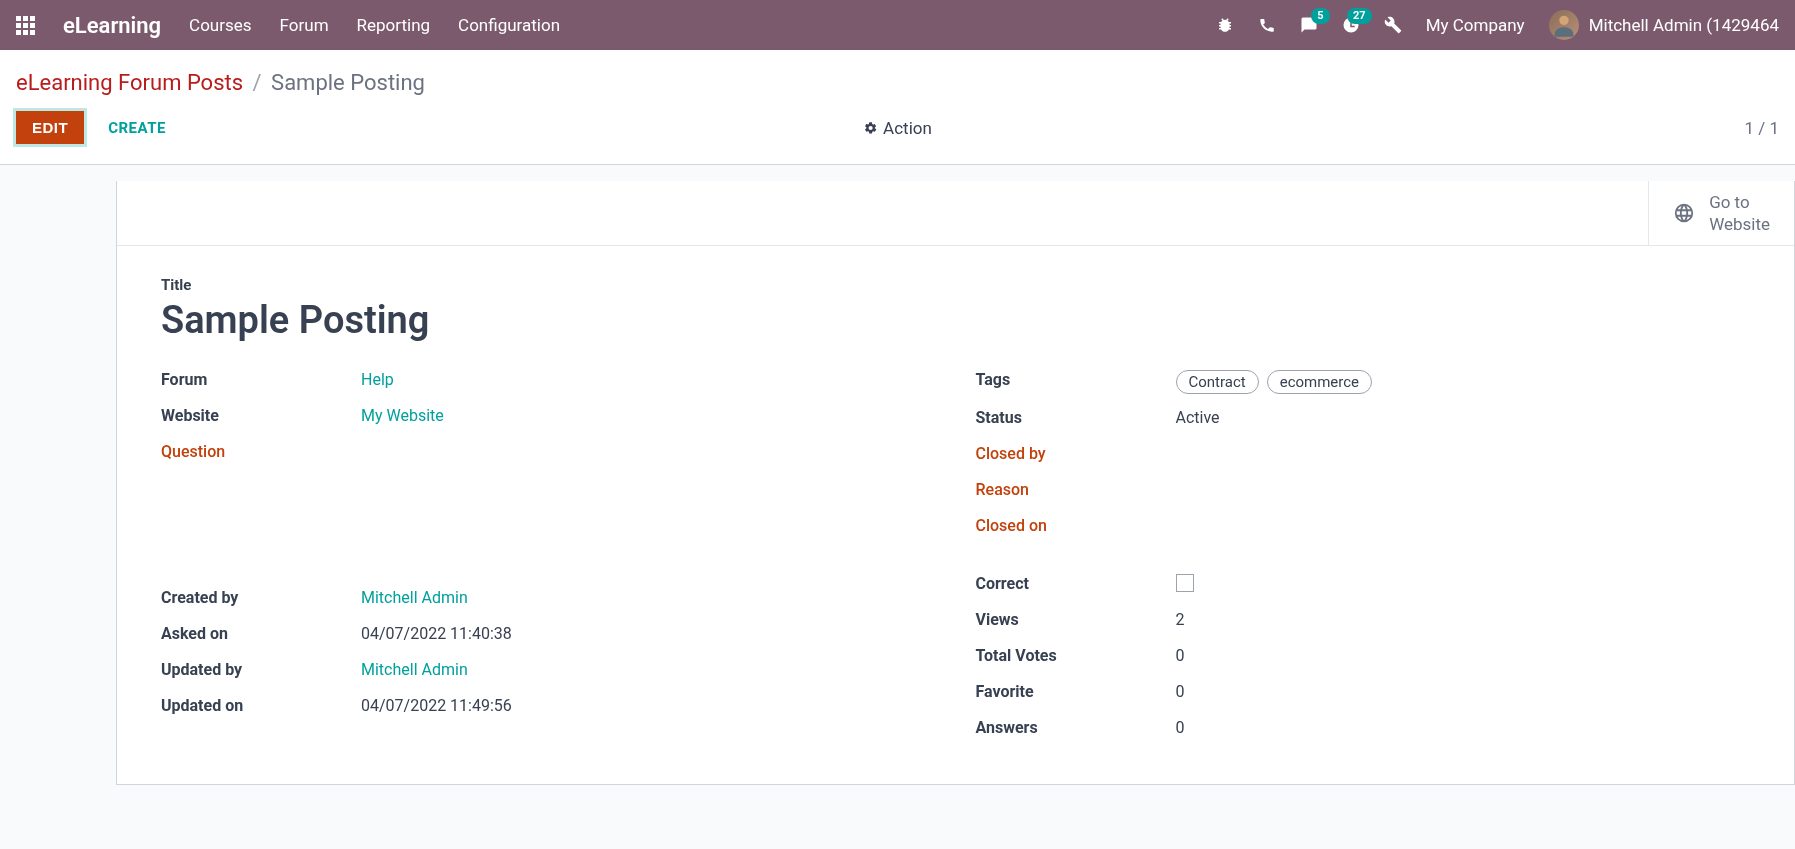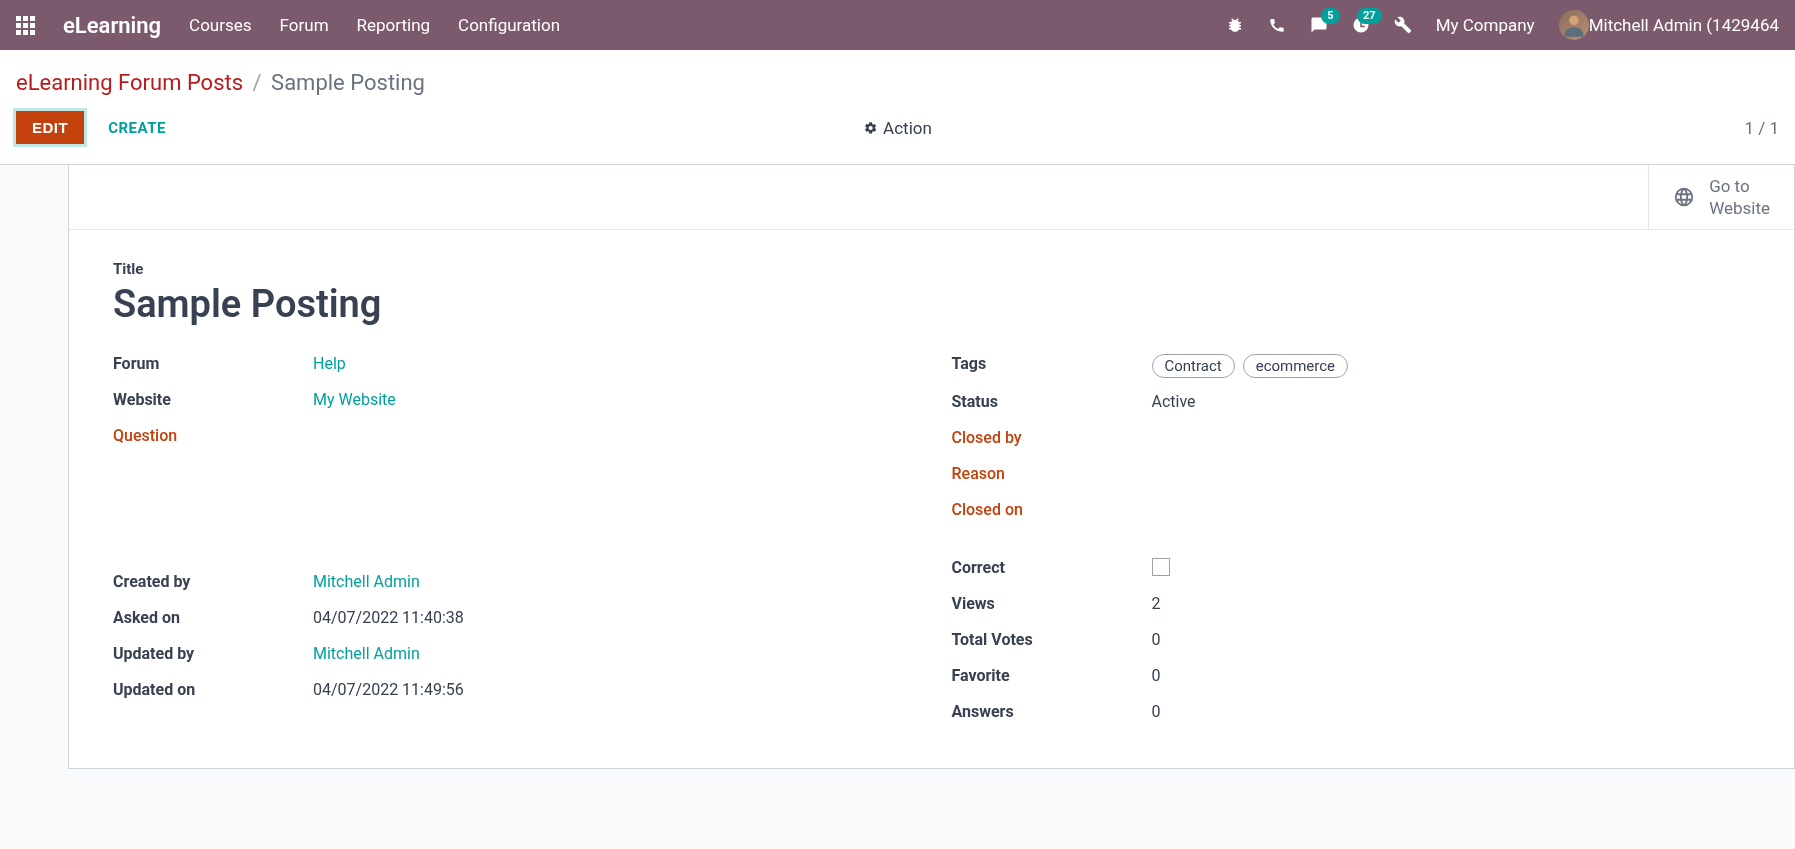--- a/index.html
+++ b/index.html
@@ -9,38 +9,38 @@
     .navbar-left { display: flex; align-items: center; gap: 28px; text-align: center; }
     .apps-icon { display: grid; grid-template-columns: repeat(3, 5px); grid-template-rows: repeat(3, 5px); gap: 2px; cursor: pointer; }
     .apps-icon span { background: #fff; width: 5px; height: 5px; display: block; }
     .brand { font-size: 22px; font-weight: 600; color: #fff; }
     .nav-link { color: #fff; cursor: pointer; font-size: 17px; }
     .navbar-right { margin-left: auto; display: flex; align-items: center; gap: 24px; }
     .nav-icon { color: #fff; cursor: pointer; position: relative; display:flex; align-items:center; }
     .nav-icon svg { width: 18px; height: 18px; fill: #fff; }
     .badge { position: absolute; top: -8px; right: -12px; background: #00a09d; color: #fff; font-size: 11px; font-weight: 700; border-radius: 10px; padding: 1px 6px; line-height: 14px; }
     .company-name { color: #fff; font-size: 17px; }
-    .user-block { display: flex; align-items: center; gap: 0; color:#fff; font-size:17px; white-space: nowrap;}
+    .user-block { display: flex; align-items: center; gap: 10px; color:#fff; font-size:17px; white-space: nowrap;}
     .avatar { width: 30px; height: 30px; border-radius: 50%; background: linear-gradient(135deg,#8a6d5a,#b89076); display:flex; align-items:center; justify-content:center; overflow:hidden;}
     .avatar svg { width: 28px; height: 28px; }
 
     .breadcrumb-bar { background: #fff; padding: 20px 16px 0 16px; }
     .breadcrumb { font-size: 22px; color: #6b7280; }
     .breadcrumb a { color: #b91c1c; text-decoration: none; cursor:pointer;}
     .breadcrumb .sep { color: #9ca3af; margin: 0 4px; }
     
     .control-bar { background:#fff; display:flex; align-items:center; padding: 16px 16px 20px 16px; border-bottom: 1px solid #d1d5db; position: relative;}
     .btn-edit { background:#c2410c; color:#fff; border:none; padding: 8px 16px; font-weight:700; font-size:15px; cursor:pointer; letter-spacing: 0.5px; outline: 3px solid rgba(0,160,157,0.25); outline-offset: 0;}
     .btn-create { color:#00a09d; font-weight:700; font-size:15px; margin-left: 24px; cursor:pointer; letter-spacing: 0.5px;}
     .action-menu { position:absolute; left:50%; transform: translateX(-50%); color:#374151; font-size:17px; cursor:pointer; display:flex; align-items:center; gap:6px;}
     .gear { width:14px; height:14px; }
     .pager { margin-left:auto; font-size:17px; color:#6b7280;}
     
     .content-wrap { padding: 0 0 40px 0; }
-    .sheet-container { margin: 0 auto; max-width: none; padding-left: 68px; padding-right: 0; }
+    .sheet-container { margin: 16px auto; max-width: none; padding-left: 116px; padding-right: 0; }
     .sheet { background:#fff; border:1px solid #d1d5db; border-top:none; position:relative;}
     .status-bar-row { display:flex; border-bottom:1px solid #e5e7eb; min-height: 57px;}
     .status-bar-spacer { flex:1; }
     .goto-website { display:flex; align-items:center; gap:14px; padding: 10px 24px; border-left:1px solid #e5e7eb; cursor:pointer; color:#6b7280; font-size:17px;}
     .globe-icon { width:22px; height:22px; fill:#6b7280; }
     .goto-text { line-height:1.3; }
     
     .sheet-body { padding: 30px 44px; }
     .title-label { font-size:15px; font-weight:700; color:#374151; margin-bottom:4px; }
     .title-value { font-size:38px; font-weight:600; color:#374151; margin-bottom: 28px; }

